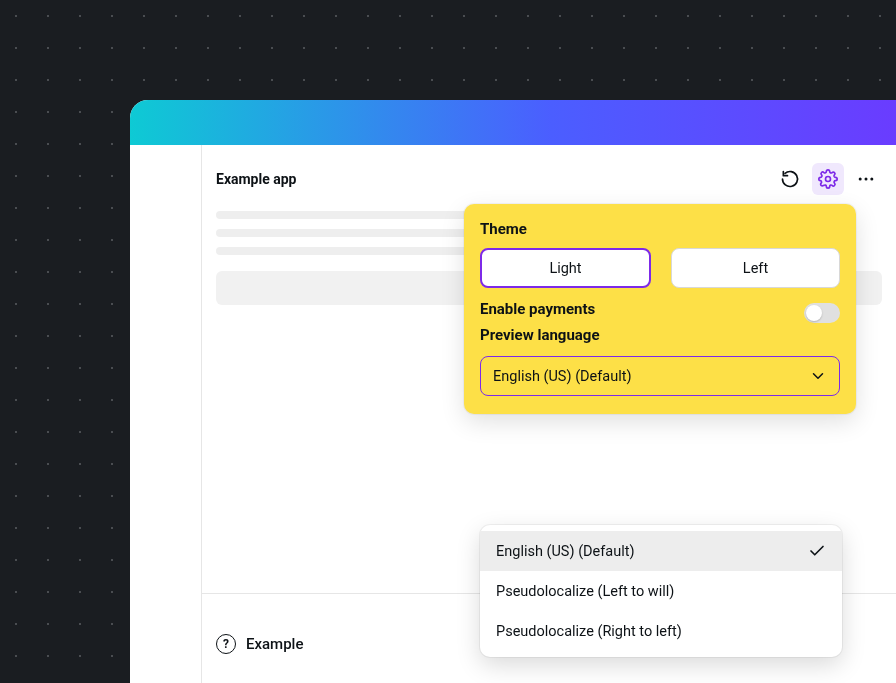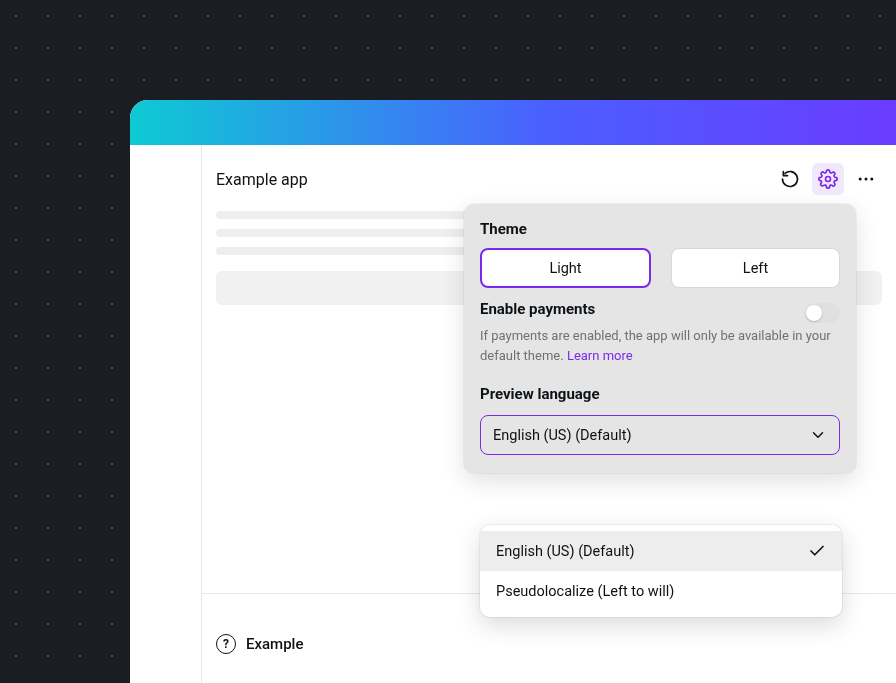--- a/index.html
+++ b/index.html
@@ -49,22 +49,22 @@
       position: relative;
       background: #fff;
     }
     .main-header {
       display: flex;
       align-items: center;
       justify-content: space-between;
       padding: 18px 14px 10px 14px;
     }
     .main-title {
-      font-size: 16px;
-      font-weight: 400;
+      font-size: 14px;
+      font-weight: 700;
       color: #0d1216;
     }
     .header-actions {
       display: flex;
       align-items: center;
       gap: 6px;
     }
     .icon-btn {
       width: 32px;
       height: 32px;
@@ -125,21 +125,21 @@
       font-size: 12px;
       font-weight: 700;
     }
 
     
     .popover {
       position: absolute;
       left: 464px;
       top: 204px;
       width: 392px;
-      background: #e5e5e5;
+      background: #fde047;
       border-radius: 10px;
       box-shadow: 0 8px 24px rgba(0,0,0,0.12), 0 0 0 1px rgba(0,0,0,0.04);
       padding: 16px 16px 18px 16px;
       z-index: 10;
     }
     .pop-label {
       font-size: 15px;
       font-weight: 700;
       color: #0d1216;
       margin-bottom: 10px;
@@ -298,36 +298,36 @@
         <span>Left</span>
       </div>
   </div>
 
   <div class="row-head">
     <div class="pop-label" style="margin-bottom:8px">Enable payments</div>
     <div class="toggle">
         <div class="knob"></div>
       </div>
   </div>
-  <div class="help-text">
-    <span>If payments are enabled, the app will only be available in your default theme. </span><a href="#">Learn more</a>
-  </div>
 
   <div class="pop-label" style="margin-bottom:12px">Preview language</div>
   <div class="sel">
     <span>English (US) (Default)</span>
     <svg class="chev" width="18" height="18" viewBox="0 0 24 24" fill="none" stroke="currentColor" stroke-width="2" stroke-linecap="round" stroke-linejoin="round">
         <polyline points="6 9 12 15 18 9"></polyline>
       </svg>
   </div>
 </div>
 
 <div class="dd">
   <div class="dd-item selected">
     <span>English (US) (Default)</span>
     <svg class="check" width="18" height="18" viewBox="0 0 24 24" fill="none" stroke="currentColor" stroke-width="2.2" stroke-linecap="round" stroke-linejoin="round">
         <polyline points="20 6 9 17 4 12"></polyline>
       </svg>
   </div>
   <div class="dd-item">
     <span>Pseudolocalize (Left to will)</span>
   </div>
+  <div class="dd-item">
+    <span>Pseudolocalize (Right to left)</span>
+  </div>
 </div>
 
 </body></html>

